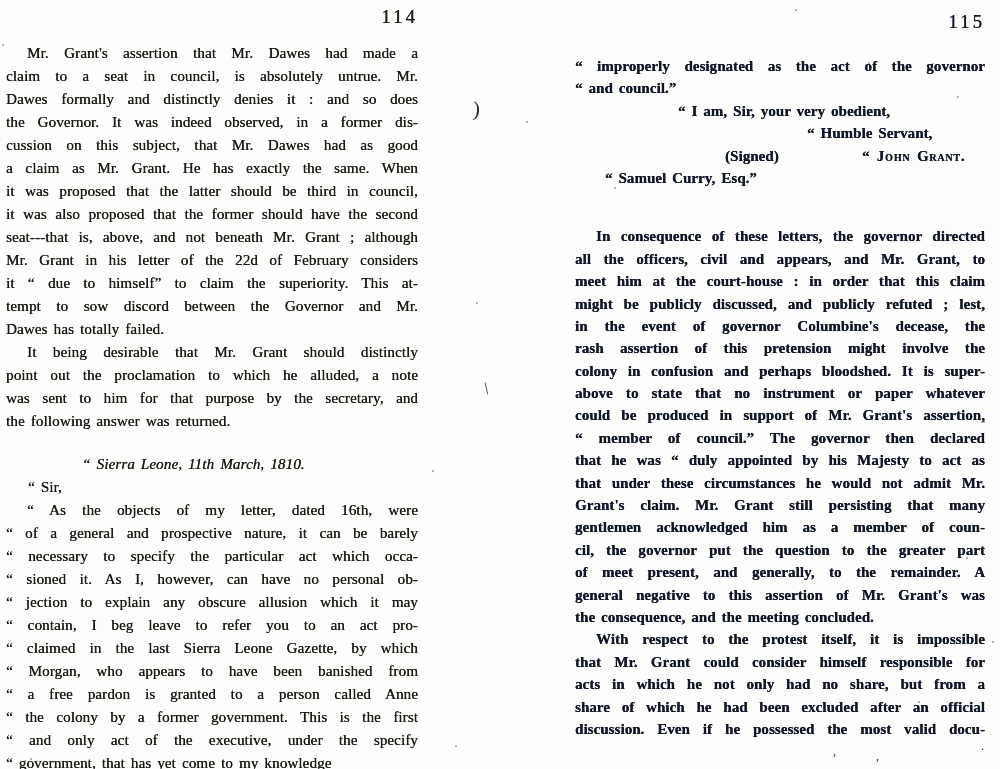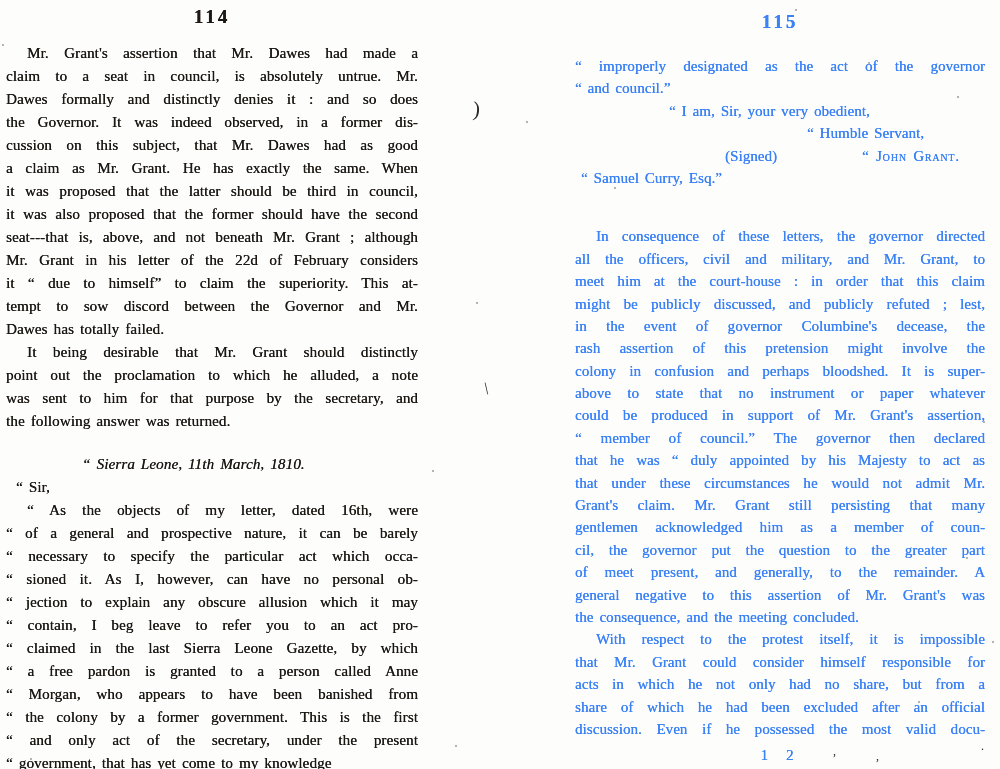--- a/index.html
+++ b/index.html
@@ -4,40 +4,40 @@
 <style>
   html,body{margin:0;padding:0;}
   body{
     width:1000px;height:769px;position:relative;overflow:hidden;
     background:#fdfdfc;
     font-family:"Liberation Serif","DejaVu Serif",serif;
   }
   .spread{position:absolute;inset:0;}
   .page{position:absolute;top:0;}
   .page-left{left:6px;width:412px;color:#1c1915;}
-  .page-right{left:575px;width:410px;color:#3b82f6;}
+  .page-right{left:575px;width:410px;color:#0f172a;}
   .pagenum{
-    text-align:center;font-weight:bold;font-size:19px;line-height:24px;
+    text-align:right;font-weight:normal;font-size:19px;line-height:24px;
     letter-spacing:3px;text-shadow:0.3px 0 0 currentColor;
   }
   .page-left .pagenum{margin-top:5px;}
   .page-right .pagenum{margin-top:10px;}
   .page-left .textcol{margin-top:13px;}
   .page-right .textcol{margin-top:0;}
   .line{
     font-size:15.1px;letter-spacing:0.1px;word-spacing:0.14em;
     text-shadow:0.25px 0 0 currentColor;
   }
   .page-left .line{line-height:23px;height:23px;}
-  .page-right .line{line-height:22.4px;height:22.4px;font-size:14.9px;}
+  .page-right .line{line-height:22.4px;height:22.4px;font-size:14.9px;font-weight:bold;}
   .j{text-align:justify;text-align-last:justify;}
   .indent{padding-left:21px;}
   .block-dateline{margin-top:20px;}
   .block-dateline .line{margin-left:76px;font-style:italic;}
-  .block-salutation .line{margin-left:10px;}
+  .block-salutation .line{margin-left:22px;}
   .segline{position:relative;}
   .segline span{position:absolute;top:0;white-space:nowrap;}
   .sc{font-variant:small-caps;letter-spacing:0.8px;}
   .block-signature .line{text-align:center;letter-spacing:6px;font-size:15px;}
   .ink-mark{position:absolute;color:#2a2722;line-height:1;}
   .speck{position:absolute;width:2px;height:2px;background:#4c4840;opacity:0.55;border-radius:50%;}
 </style>
 </head>
 <body>
 
@@ -74,54 +74,54 @@
           <div class="line">“ Sir,</div>
         </div>
         <div class="block block-quoted">
           <div class="line j indent">“ As the objects of my letter, dated 16th, were</div>
           <div class="line j">“ of a general and prospective nature, it can be barely</div>
           <div class="line j">“ necessary to specify the particular act which occa-</div>
           <div class="line j">“ sioned it. As I, however, can have no personal ob-</div>
           <div class="line j">“ jection to explain any obscure allusion which it may</div>
           <div class="line j">“ contain, I beg leave to refer you to an act pro-</div>
           <div class="line j">“ claimed in the last Sierra Leone Gazette, by which</div>
+          <div class="line j">“ Morgan, who appears to have been banished from</div>
           <div class="line j">“ a free pardon is granted to a person called Anne</div>
-          <div class="line j">“ Morgan, who appears to have been banished from</div>
           <div class="line j">“ the colony by a former government. This is the first</div>
-          <div class="line j">“ and only act of the secretary, under the present</div>
+          <div class="line j">“ and only act of the executive, under the specify</div>
           <div class="line">“ government, that has yet come to my knowledge</div>
         </div>
       </div>
   </div>
 
   <div class="page page-right">
     <div class="pagenum">115</div>
     <div class="textcol">
         <div class="block block-quoted" style="margin-top: 21px;">
           <div class="line j">“ improperly designated as the act of the governor</div>
           <div class="line">“ and council.”</div>
         </div>
         <div class="block block-closing">
           <div class="line segline">
-            <span style="left: 94px;">“ I am, Sir, your very obedient,</span>
+            <span style="left: 103px;">“ I am, Sir, your very obedient,</span>
           </div>
           <div class="line segline">
             <span style="left: 232px;">“ Humble Servant,</span>
           </div>
           <div class="line segline">
             <span style="left: 150px;">(Signed)</span>
             <span class="sc" style="left: 287px;">“ John Grant.</span>
           </div>
           <div class="line segline">
-            <span style="left: 6px;">“ Samuel Curry, Esq.”</span>
+            <span style="left: 30px;">“ Samuel Curry, Esq.”</span>
           </div>
         </div>
         <div class="block block-paragraph" style="margin-top: 36px;">
           <div class="line j indent">In consequence of these letters, the governor directed</div>
-          <div class="line j">all the officers, civil and military, and Mr. Grant, to</div>
+          <div class="line j">all the officers, civil and appears, and Mr. Grant, to</div>
           <div class="line j">meet him at the court-house : in order that this claim</div>
           <div class="line j">might be publicly discussed, and publicly refuted ; lest,</div>
           <div class="line j">in the event of governor Columbine's decease, the</div>
           <div class="line j">rash assertion of this pretension might involve the</div>
           <div class="line j">colony in confusion and perhaps bloodshed. It is super-</div>
           <div class="line j">above to state that no instrument or paper whatever</div>
           <div class="line j">could be produced in support of Mr. Grant's assertion,</div>
           <div class="line j">“ member of council.” The governor then declared</div>
           <div class="line j">that he was “ duly appointed by his Majesty to act as</div>
           <div class="line j">that under these circumstances he would not admit Mr.</div>
@@ -131,23 +131,20 @@
           <div class="line j">of meet present, and generally, to the remainder. A</div>
           <div class="line j">general negative to this assertion of Mr. Grant's was</div>
           <div class="line">the consequence, and the meeting concluded.</div>
         </div>
         <div class="block block-paragraph">
           <div class="line j indent">With respect to the protest itself, it is impossible</div>
           <div class="line j">that Mr. Grant could consider himself responsible for</div>
           <div class="line j">acts in which he not only had no share, but from a</div>
           <div class="line j">share of which he had been excluded after an official</div>
           <div class="line j">discussion. Even if he possessed the most valid docu-</div>
-        </div>
-        <div class="block block-signature" style="margin-top: 4px;">
-          <div class="line">1 2</div>
         </div>
       </div>
   </div>
 
   <div>
       <span class="ink-mark" style="left: 473px; top: 99px; font-size: 21px; transform: rotate(5deg);">)</span>
       <span class="ink-mark" style="left: 484px; top: 380px; font-size: 17px; transform: rotate(6deg);">\</span>
       <span class="ink-mark" style="left: 833px; top: 745px; font-size: 12px; transform: rotate(0deg);">,</span>
       <span class="ink-mark" style="left: 876px; top: 750px; font-size: 12px; transform: rotate(0deg);">,</span>
       <span class="ink-mark" style="left: 981px; top: 740px; font-size: 12px; transform: rotate(0deg);">.</span>

